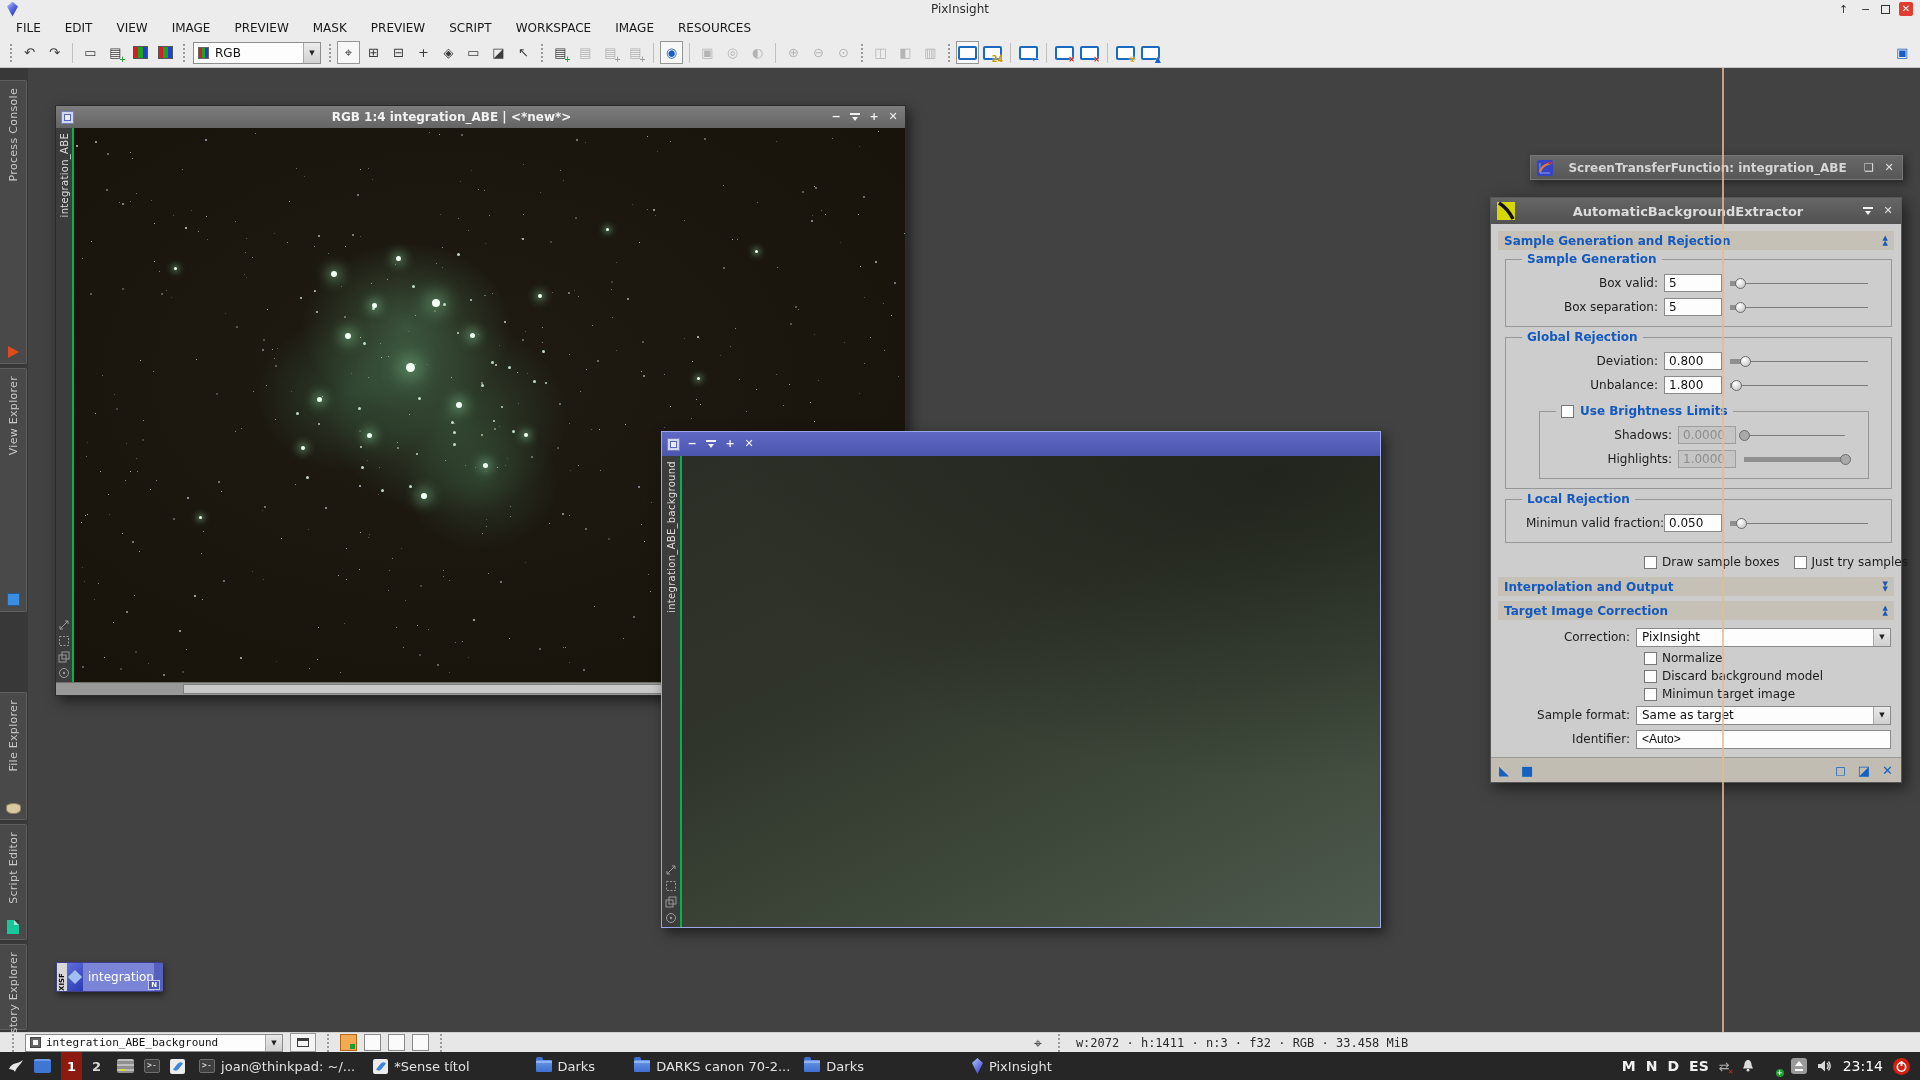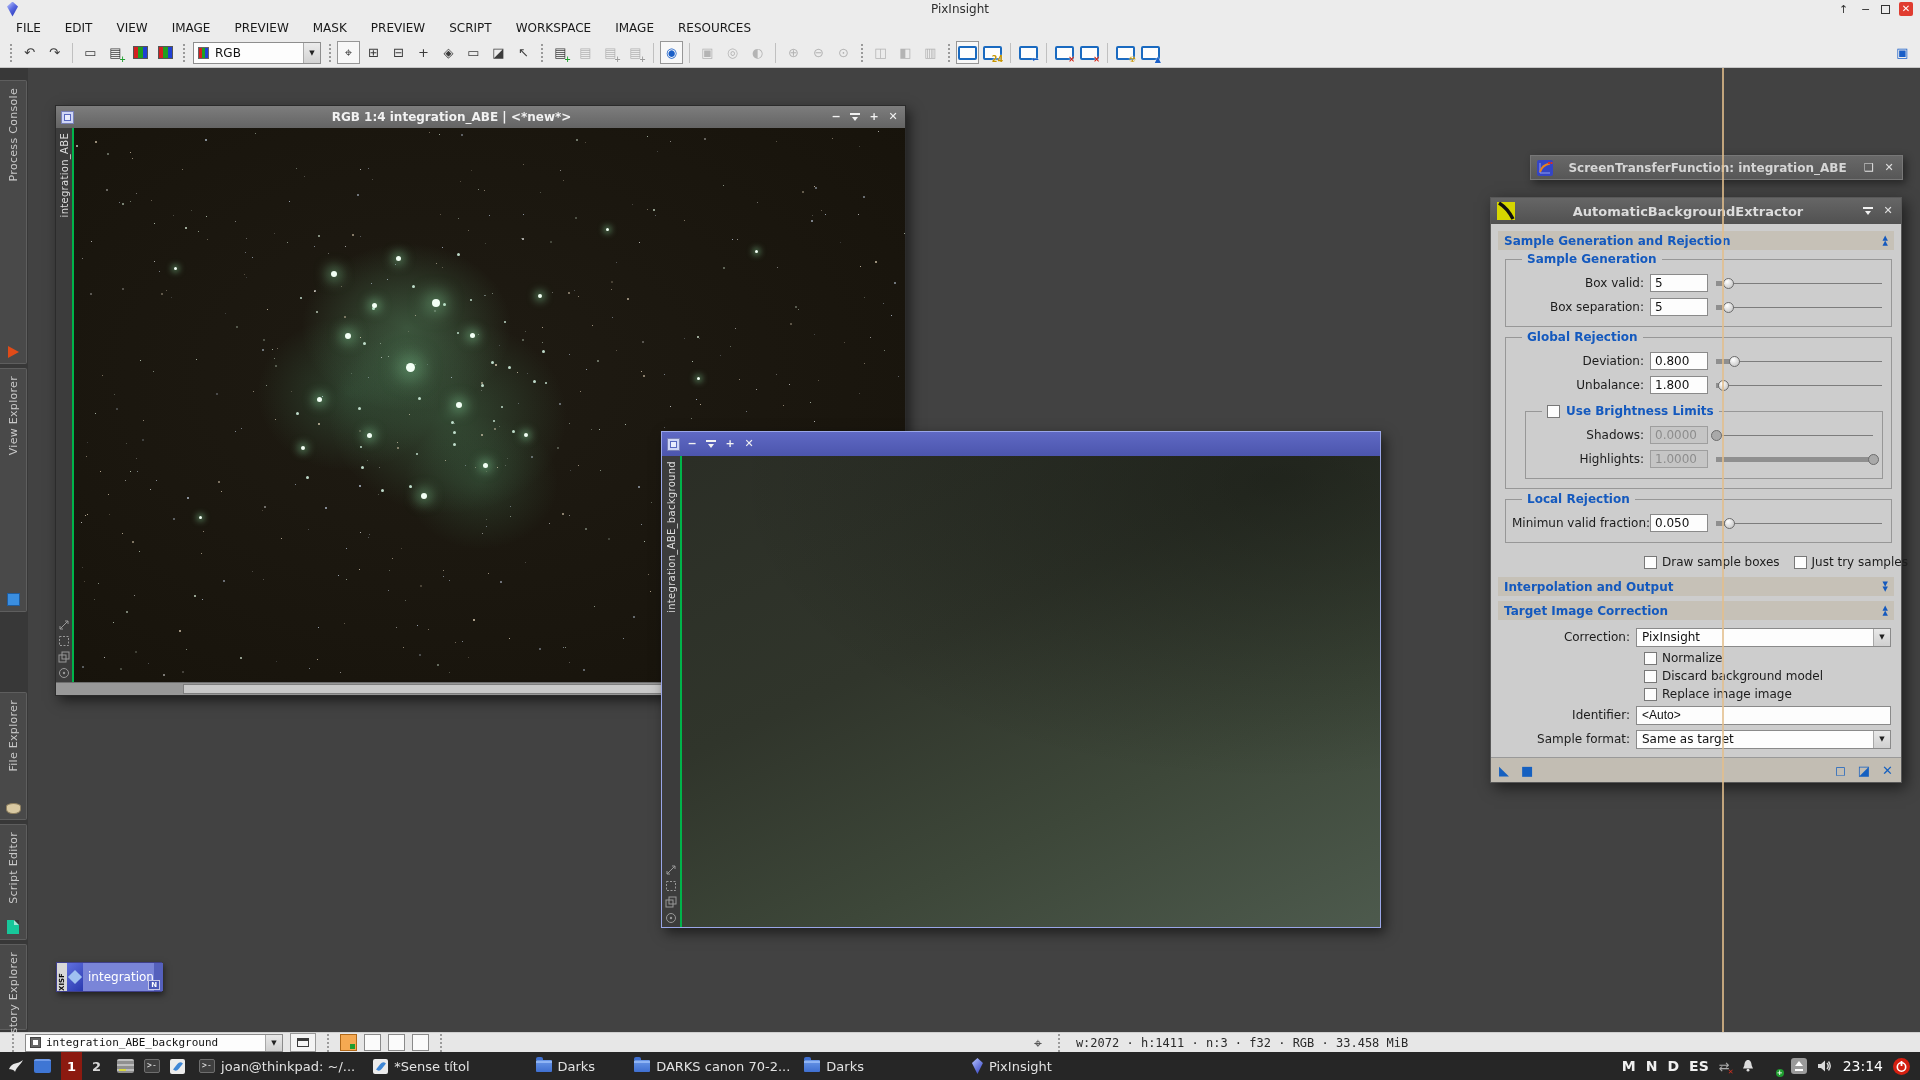--- a/index.html
+++ b/index.html
@@ -91,21 +91,21 @@
   
   #abe{position:absolute;left:1490px;top:197px;width:412px;background:#cdcdcd;border:1px solid #585858;z-index:8;box-shadow:4px 5px 14px rgba(0,0,0,.55)}
   #abe .ptitle{height:26px;background:linear-gradient(#666,#515151);display:flex;align-items:center;gap:6px;padding:0 6px}
   #abe .ptitle .t{flex:1;text-align:center;font-size:13px;font-weight:bold;color:#dcdcdc}
   #abe .ptitle .wbtn{color:#e2e2e2}
   .abody{padding:5px 7px 0}
   .sect{height:19px;background:#c6c1b7;display:flex;align-items:center;padding:0 6px;margin:2px 0 5px;font-size:12px;font-weight:bold;color:#1459be}
   .chev{margin-left:auto;font-size:7px;line-height:4.6px;color:#1459be;text-align:center}
   .chev.up::before{content:"▲\A▲";white-space:pre}
   .chev.down::before{content:"▼\A▼";white-space:pre}
-  .gbox{border:1px solid #979797;margin:9px 2px 10px 7px;padding:11px 6px 7px;position:relative}
+  .gbox{border:1px solid #979797;margin:9px 2px 10px 7px;padding:11px 20px 7px;position:relative}
   .legend{position:absolute;top:-8px;left:16px;background:#cdcdcd;padding:0 5px;font-size:12px;font-weight:bold;color:#1459be;display:flex;align-items:center;gap:6px}
   .row{display:flex;align-items:center;height:24px}
   .lab{width:132px;text-align:right;margin-right:6px;font-size:12px;color:#1c1c1c;white-space:nowrap}
   .gbox.inner .lab{width:112px}
   .val{width:58px;height:18px;font-size:12px;font-family:"DejaVu Sans",sans-serif;color:#111;background:#fdfdfd;border:1px solid #8a8a8a;padding:0 4px}
   .gbox.inner{margin:14px 2px 2px 13px}
   .rowdis .val{background:#c5c5c5;color:#8d8d8d;border-color:#9e9e9e}
   .slider{position:relative;flex:1;height:15px;margin:0 3px 0 8px}
   .slider::before{content:"";position:absolute;left:0;right:0;top:7px;height:1px;background:#7c7c7c}
   .fill{position:absolute;left:0;top:5px;height:5px;background:#8f8f8f;min-width:4px}
@@ -1055,32 +1055,32 @@
     <div class="ticcb">
       <span class="cb"></span>
       <span class="cblab">Normalize</span>
     </div>
     <div class="ticcb">
       <span class="cb"></span>
       <span class="cblab">Discard background model</span>
     </div>
     <div class="ticcb">
       <span class="cb"></span>
-      <span class="cblab">Replace image image</span>
-    </div>
-    <div class="row">
-      <span class="lab">Identifier:</span>
-      <input class="wval" value="&lt;Auto&gt;" style="">
+      <span class="cblab">Minimun target image</span>
     </div>
     <div class="row">
       <span class="lab">Sample format:</span>
       <span class="dd">
         <span class="ddt">Same as target</span>
         <span class="dda"></span>
       </span>
+    </div>
+    <div class="row">
+      <span class="lab">Identifier:</span>
+      <input class="wval" value="&lt;Auto&gt;" style="">
     </div>
   </div>
   <div class="afoot">
     <span class="fico">◣</span>
     <span class="fico">■</span>
     <span class="spc"></span>
     <span class="fico">◻</span>
     <span class="fico">◪</span>
     <span class="fico">✕</span>
   </div>

